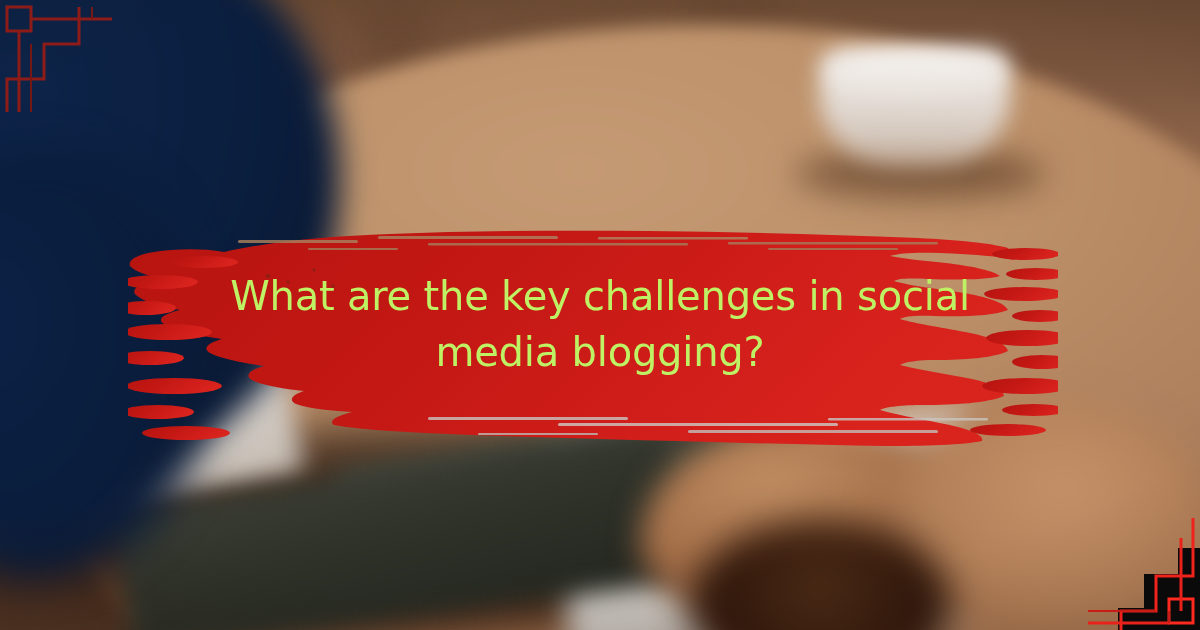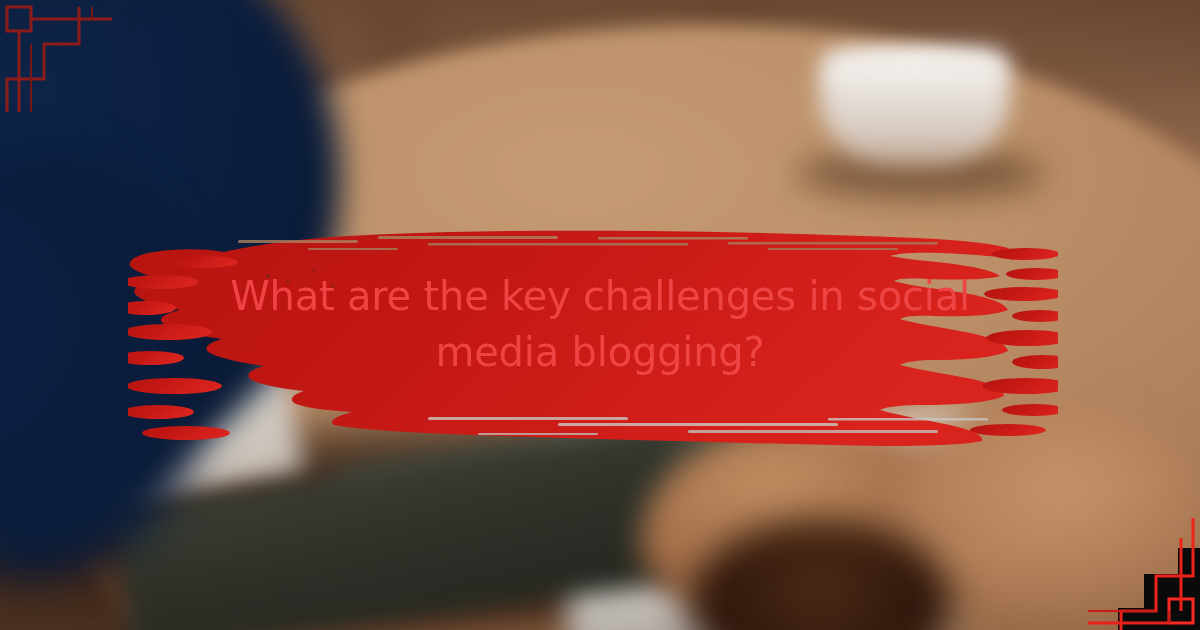--- a/index.html
+++ b/index.html
@@ -229,21 +229,21 @@
     height: 100%;
   }
 
   
   .headline {
     position: absolute;
     left: 195px;
     top: 268px;
     width: 810px;
     text-align: center;
-    color: #ef4444;
+    color: #bef264;
     font-family: "DejaVu Sans", sans-serif;
     font-size: 40px;
     font-weight: 400;
     line-height: 56px;
     letter-spacing: -0.2px;
     white-space: pre-line;
   }
 
   
   .corner {

